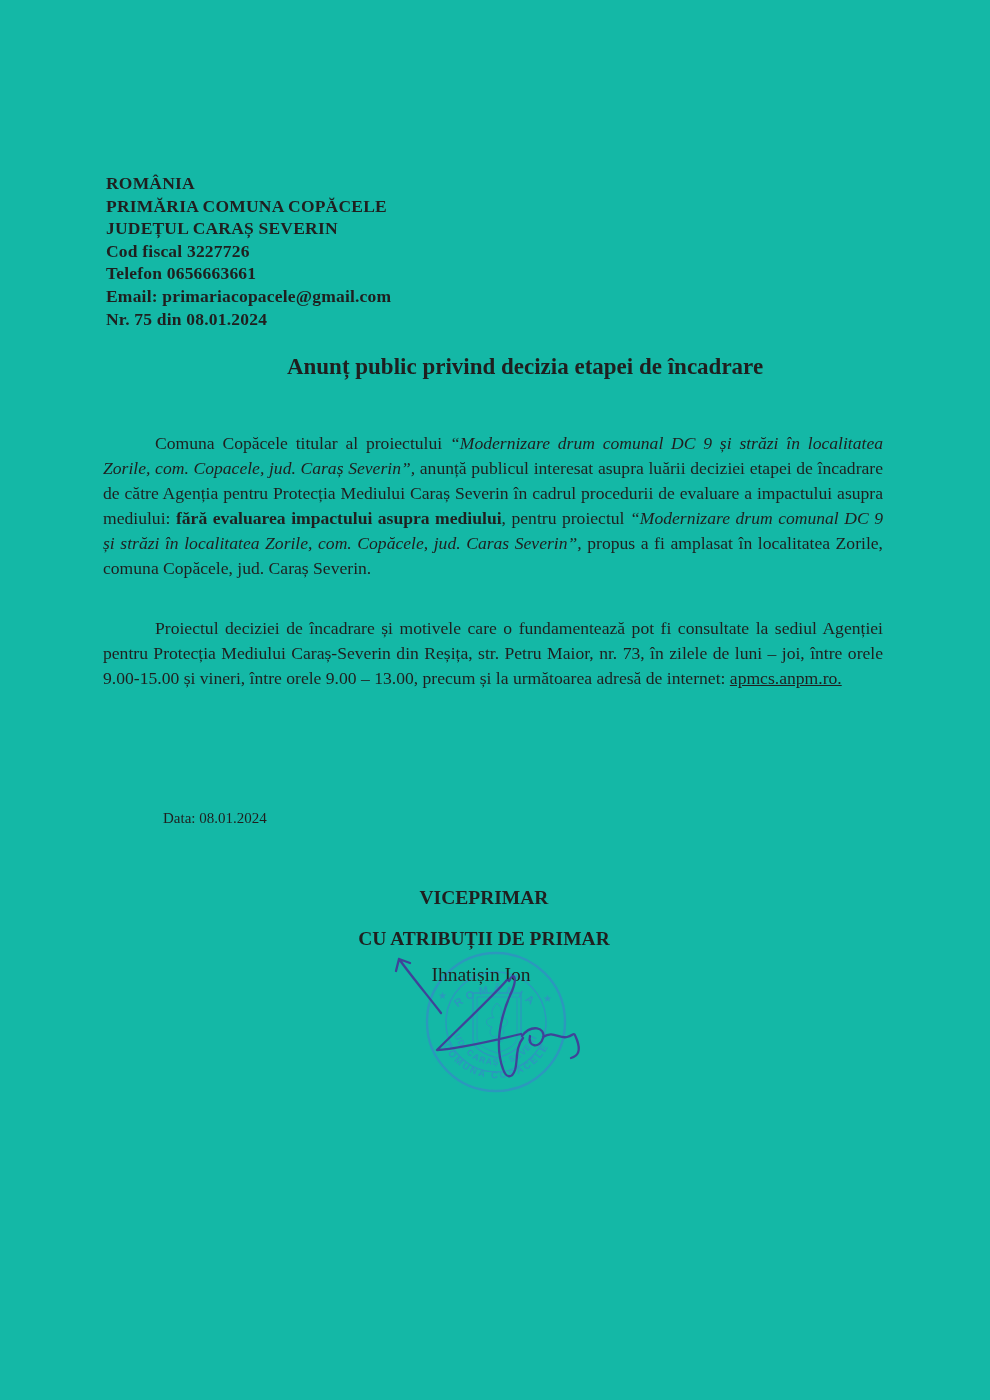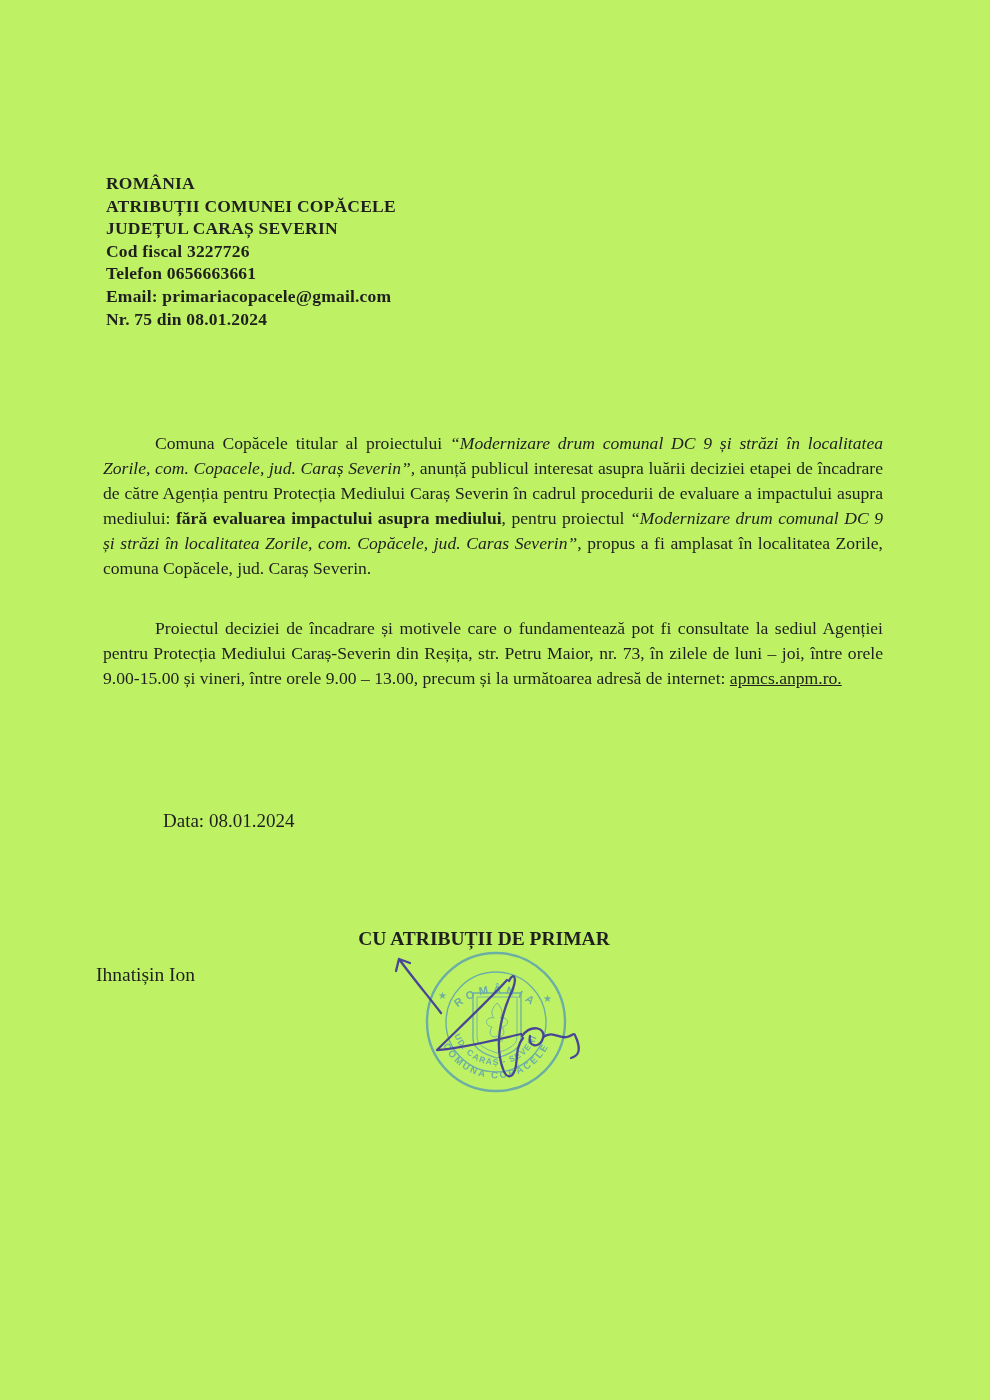--- a/index.html
+++ b/index.html
@@ -5,21 +5,21 @@
   :root{
     --text-color:#1f1f1f;
     --stamp-color:#3a85cc;
     --ink-color:#413c98;
   }
   html,body{margin:0;padding:0;background:#e8e8e8;}
   .page{
     position:relative;
     width:990px;height:1400px;
     margin:0 auto;
-    background:#bef264;
+    background:#14b8a6;
     font-family:"Liberation Serif", serif;
     color:var(--text-color);
     overflow:hidden;
   }
   .letterhead{
     position:absolute;left:106px;top:172px;
     font-weight:700;font-size:17.5px;line-height:22.6px;
     letter-spacing:0.2px;white-space:nowrap;
   }
   .doc-title{
@@ -31,31 +31,31 @@
     font-size:17.6px;line-height:25px;
     text-align:justify;text-indent:52px;
   }
   .p1{top:431px;}
   .p2{top:616px;font-family:Liberation Serif, serif;}
   .p3{top:726px;}
   .seg-italic{font-style:italic;}
   .seg-bold{font-weight:700;}
   .seg-underline{text-decoration:underline;}
   .date-line{
-    position:absolute;left:163px;top:810px;margin:0;font-size:19px;
+    position:absolute;left:163px;top:810px;margin:0;font-size:15px;
   }
   .role{
     position:absolute;left:99px;width:770px;margin:0;
     text-align:center;font-weight:700;font-size:19.5px;
   }
   .role1{top:887px;}
   .role2{top:928px;}
   .signatory-name{
     position:absolute;left:96px;width:770px;top:964px;margin:0;
-    font-size:19.5px;z-index:2;
+    text-align:center;font-size:19.5px;z-index:2;
   }
   .stamp{
     position:absolute;left:421px;top:947px;z-index:1;opacity:0.62;
   }
   .st{stroke:var(--stamp-color);fill:none;}
   .s-outer{stroke-width:2.4;}
   .s-inner{stroke-width:1.4;}
   .coa{stroke-width:1.3;}
   .coa-detail{stroke-width:1;opacity:0.85;}
   .stx{fill:var(--stamp-color);font-family:"Liberation Sans", sans-serif;font-weight:700;}
@@ -71,36 +71,38 @@
     stroke-linecap:round;stroke-linejoin:round;opacity:0.95;
   }
 </style>
 </head>
 <body>
 
 <div class="page">
 
   <div class="letterhead">
     <div>ROMÂNIA</div>
-    <div>ATRIBUȚII COMUNEI COPĂCELE</div>
+    <div>PRIMĂRIA COMUNA COPĂCELE</div>
     <div>JUDEȚUL CARAȘ SEVERIN</div>
     <div>Cod fiscal 3227726</div>
     <div>Telefon 0656663661</div>
     <div>Email: primariacopacele@gmail.com</div>
     <div>Nr. 75 din 08.01.2024</div>
   </div>
 
+  <h1 class="doc-title">Anunț public privind decizia etapei de încadrare</h1>
 
   <p class="para p1"><span>Comuna Copăcele titular al proiectului </span><span class="seg-italic">“Modernizare drum comunal DC 9 și străzi în localitatea Zorile, com. Copacele, jud. Caraș Severin”,</span><span> anunță publicul interesat asupra luării deciziei etapei de încadrare de către Agenția pentru Protecția Mediului Caraș Severin în cadrul procedurii de evaluare a impactului asupra mediului: </span><span class="seg-bold">fără evaluarea impactului asupra mediului</span><span>, pentru proiectul </span><span class="seg-italic">“Modernizare drum comunal DC 9 și străzi în localitatea Zorile, com. Copăcele, jud. Caras Severin”,</span><span> propus a fi amplasat în localitatea Zorile, comuna Copăcele, jud. Caraș Severin.</span></p>
 
   <p class="para p2"><span>Proiectul deciziei de încadrare și motivele care o fundamentează pot fi consultate la sediul Agenției pentru Protecția Mediului Caraș-Severin din Reșița, str. Petru Maior, nr. 73, în zilele de luni – joi, între orele 9.00-15.00 și vineri, între orele 9.00 – 13.00, precum și la următoarea adresă de internet: </span><span class="seg-underline">apmcs.anpm.ro.</span></p>
 
 
   <p class="date-line">Data: 08.01.2024</p>
 
+  <div class="role role1">VICEPRIMAR</div>
   <div class="role role2">CU ATRIBUȚII DE PRIMAR</div>
   <div class="signatory-name">Ihnatișin Ion</div>
 
   <svg class="stamp" width="150" height="150" viewBox="0 0 150 150">
     <defs>
       <path id="arcTop" d="M 20 88 A 57 57 0 0 1 130 88"></path>
       <path id="arcBotOuter" d="M 17 83 A 59 59 0 0 0 133 83"></path>
       <path id="arcBotInner" d="M 33 87 A 44 44 0 0 0 117 87"></path>
     </defs>
     <circle class="st s-outer" cx="75" cy="75" r="69"></circle>

